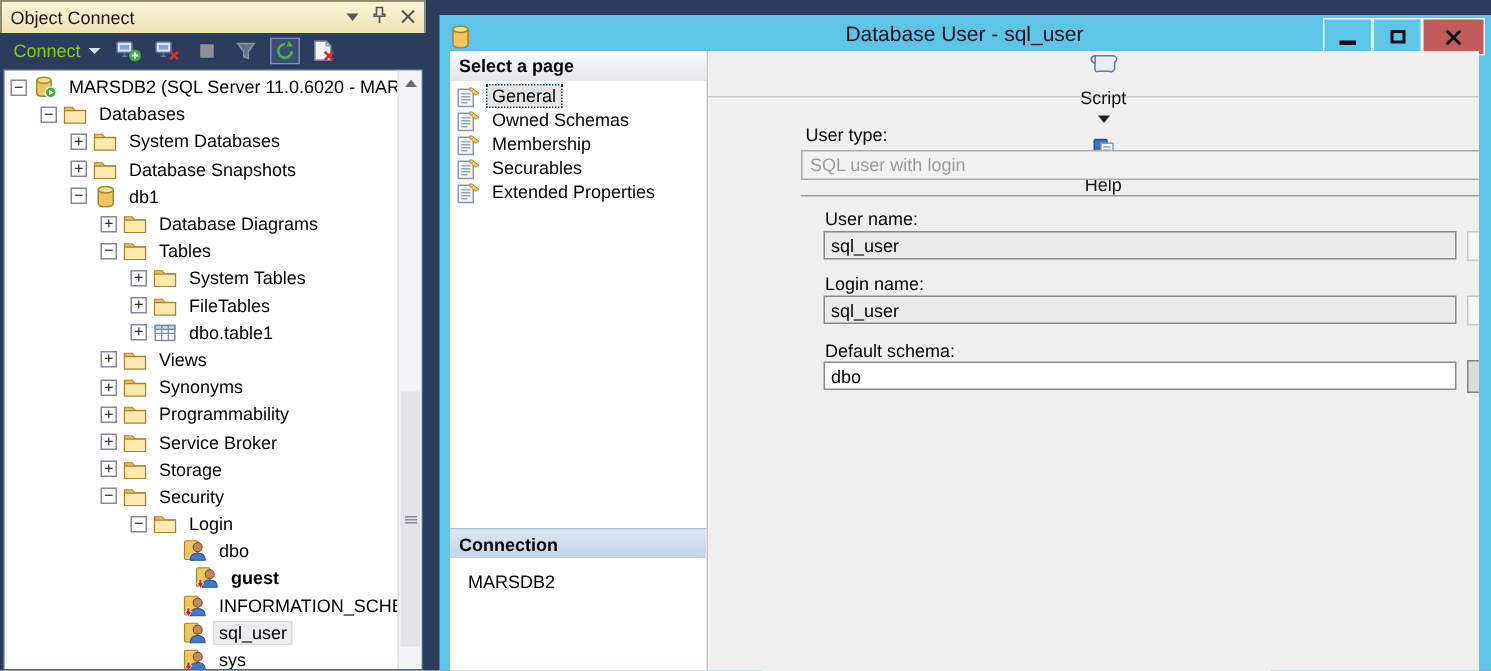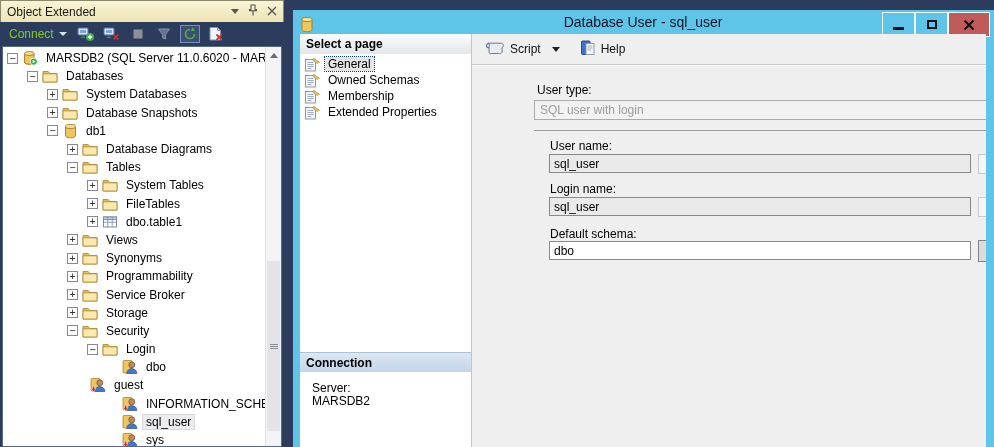--- a/index.html
+++ b/index.html
@@ -82,21 +82,21 @@
     font-weight:bold; background:linear-gradient(#DCE7F2,#C2D5E8);
     border-top:1px solid #AEC2D6;
   }
   .conn-body { padding:10px 0 0 12px; line-height:13px; }
   .conn-gap { height:14px; }
 
   .main-panel { flex:1; position:relative; background:#EFEFEF; overflow:hidden; }
   .dlg-toolbar {
     position:absolute; left:0; right:0; top:0; height:31px;
     display:flex; align-items:center; padding-left:13px; gap:5px;
-    border-bottom:1px solid #CBCBCB; box-shadow:0 1px 0 #FAFAFA;
+    border-bottom:1px solid #CBCBCB; box-shadow:0 1px 0 #FAFAFA;flex-direction:column;
   }
   .tb-label { font-size:12px; color:#111; }
   .tb-dd { width:0; height:0; border-left:4px solid transparent; border-right:4px solid transparent; border-top:5px solid #222; margin:0 6px; }
   .help-gap { width:4px; }
 
   .abs { position:absolute;margin-left:48px; }
   .fld-label { font-size:12px; color:#000; }
   .combo {
     left:14px; top:66px; width:483px; height:20px;
     background:#F2F2F2; border:1px solid #ABABAB;
@@ -112,21 +112,21 @@
   .tb-white { background:#FFF; }
   .browse { width:36px; height:20px; text-align:center; font-size:12px; line-height:16px; }
   .browse-disabled { background:#F6F6F6; border:1px solid #C9C9C9; color:#BDBDBD; }
   .browse-enabled { background:#DBDBDB; border:1px solid #838383; color:#333; }
 </style>
 </head>
 <body>
 
 <div id="object-explorer">
   <div class="oe-header">
-    <span class="oe-title">Object Extended</span>
+    <span class="oe-title">Object Connect</span>
     <span class="oe-header-icons">
       <span class="tri-down"></span>
       <span>
         <svg width="10" height="12" viewBox="0 0 10 12">
             <path d="M3 1h4v4.6H8.5v1.2H1.5V5.6H3z" fill="none" stroke="#555" stroke-width="1.1"></path>
             <path d="M5 7v4.4" stroke="#555" stroke-width="1.2"></path>
           </svg>
       </span>
       <span>
         <svg width="10" height="10" viewBox="0 0 10 10">
@@ -362,21 +362,21 @@
           <span class="exp-spacer"></span>
           <span class="tree-ico">
             <svg width="16" height="16" viewBox="0 0 16 16">
               <rect x="1" y="1.5" width="9" height="12.5" rx="1" fill="#EFC55E" stroke="#A8842F" stroke-width="0.8"></rect>
               <circle cx="9.8" cy="5.8" r="3" fill="#C08A5E" stroke="#6A4A2A" stroke-width="0.7"></circle>
               <path d="M4.8 14.5c0-3.2 2.2-4.8 5-4.8s5 1.6 5 4.8z" fill="#4178C8" stroke="#2B5096" stroke-width="0.7"></path>
             </svg>
           </span>
           <span class="tree-label">dbo</span>
         </div>
-        <div class="tree-row" style="padding-left: 72px;">
+        <div class="tree-row" style="padding-left: 112px; font-weight: bold;">
           <span class="exp-spacer"></span>
           <span class="tree-ico">
             <svg width="16" height="16" viewBox="0 0 16 16">
               <rect x="1" y="1.5" width="9" height="12.5" rx="1" fill="#EFC55E" stroke="#A8842F" stroke-width="0.8"></rect>
               <circle cx="9.8" cy="5.8" r="3" fill="#C08A5E" stroke="#6A4A2A" stroke-width="0.7"></circle>
               <path d="M4.8 14.5c0-3.2 2.2-4.8 5-4.8s5 1.6 5 4.8z" fill="#4178C8" stroke="#2B5096" stroke-width="0.7"></path>
               <path d="M2.6 9.2h2v2.4h1.4L3.6 15 1.2 11.6h1.4z" fill="#CC2222" stroke="#FFF" stroke-width="0.5"></path>
             </svg>
           </span>
           <span class="tree-label">guest</span>
@@ -482,27 +482,34 @@
                 <path d="M9.5 1.2l6 4-2.6 1.2-4-3.4z" fill="#E8C75A" stroke="#A8842F" stroke-width="0.6"></path>
               </svg></span>
             <span class="page-label">Membership</span>
           </div>
           <div class="page-item">
             <span class="page-ico"><svg width="17" height="15" viewBox="0 0 17 15">
                 <rect x="1.5" y="2.5" width="10" height="11.5" fill="#F2F4F7" stroke="#8A9AAE"></rect>
                 <path d="M3.5 5.5h6M3.5 7.5h6M3.5 9.5h6M3.5 11.5h4" stroke="#9AA8BC" stroke-width="0.9"></path>
                 <path d="M9.5 1.2l6 4-2.6 1.2-4-3.4z" fill="#E8C75A" stroke="#A8842F" stroke-width="0.6"></path>
               </svg></span>
+            <span class="page-label">Securables</span>
+          </div>
+          <div class="page-item">
+            <span class="page-ico"><svg width="17" height="15" viewBox="0 0 17 15">
+                <rect x="1.5" y="2.5" width="10" height="11.5" fill="#F2F4F7" stroke="#8A9AAE"></rect>
+                <path d="M3.5 5.5h6M3.5 7.5h6M3.5 9.5h6M3.5 11.5h4" stroke="#9AA8BC" stroke-width="0.9"></path>
+                <path d="M9.5 1.2l6 4-2.6 1.2-4-3.4z" fill="#E8C75A" stroke="#A8842F" stroke-width="0.6"></path>
+              </svg></span>
             <span class="page-label">Extended Properties</span>
           </div>
         </div>
       <div class="connection-block">
         <div class="conn-header">Connection</div>
         <div class="conn-body">
-          <div>Server:</div>
           <div>MARSDB2</div>
           <div class="conn-gap"></div>
 
         </div>
       </div>
     </div>
     <div class="main-panel">
       <div class="dlg-toolbar">
         <span>
           <svg width="20" height="16" viewBox="0 0 20 16">

